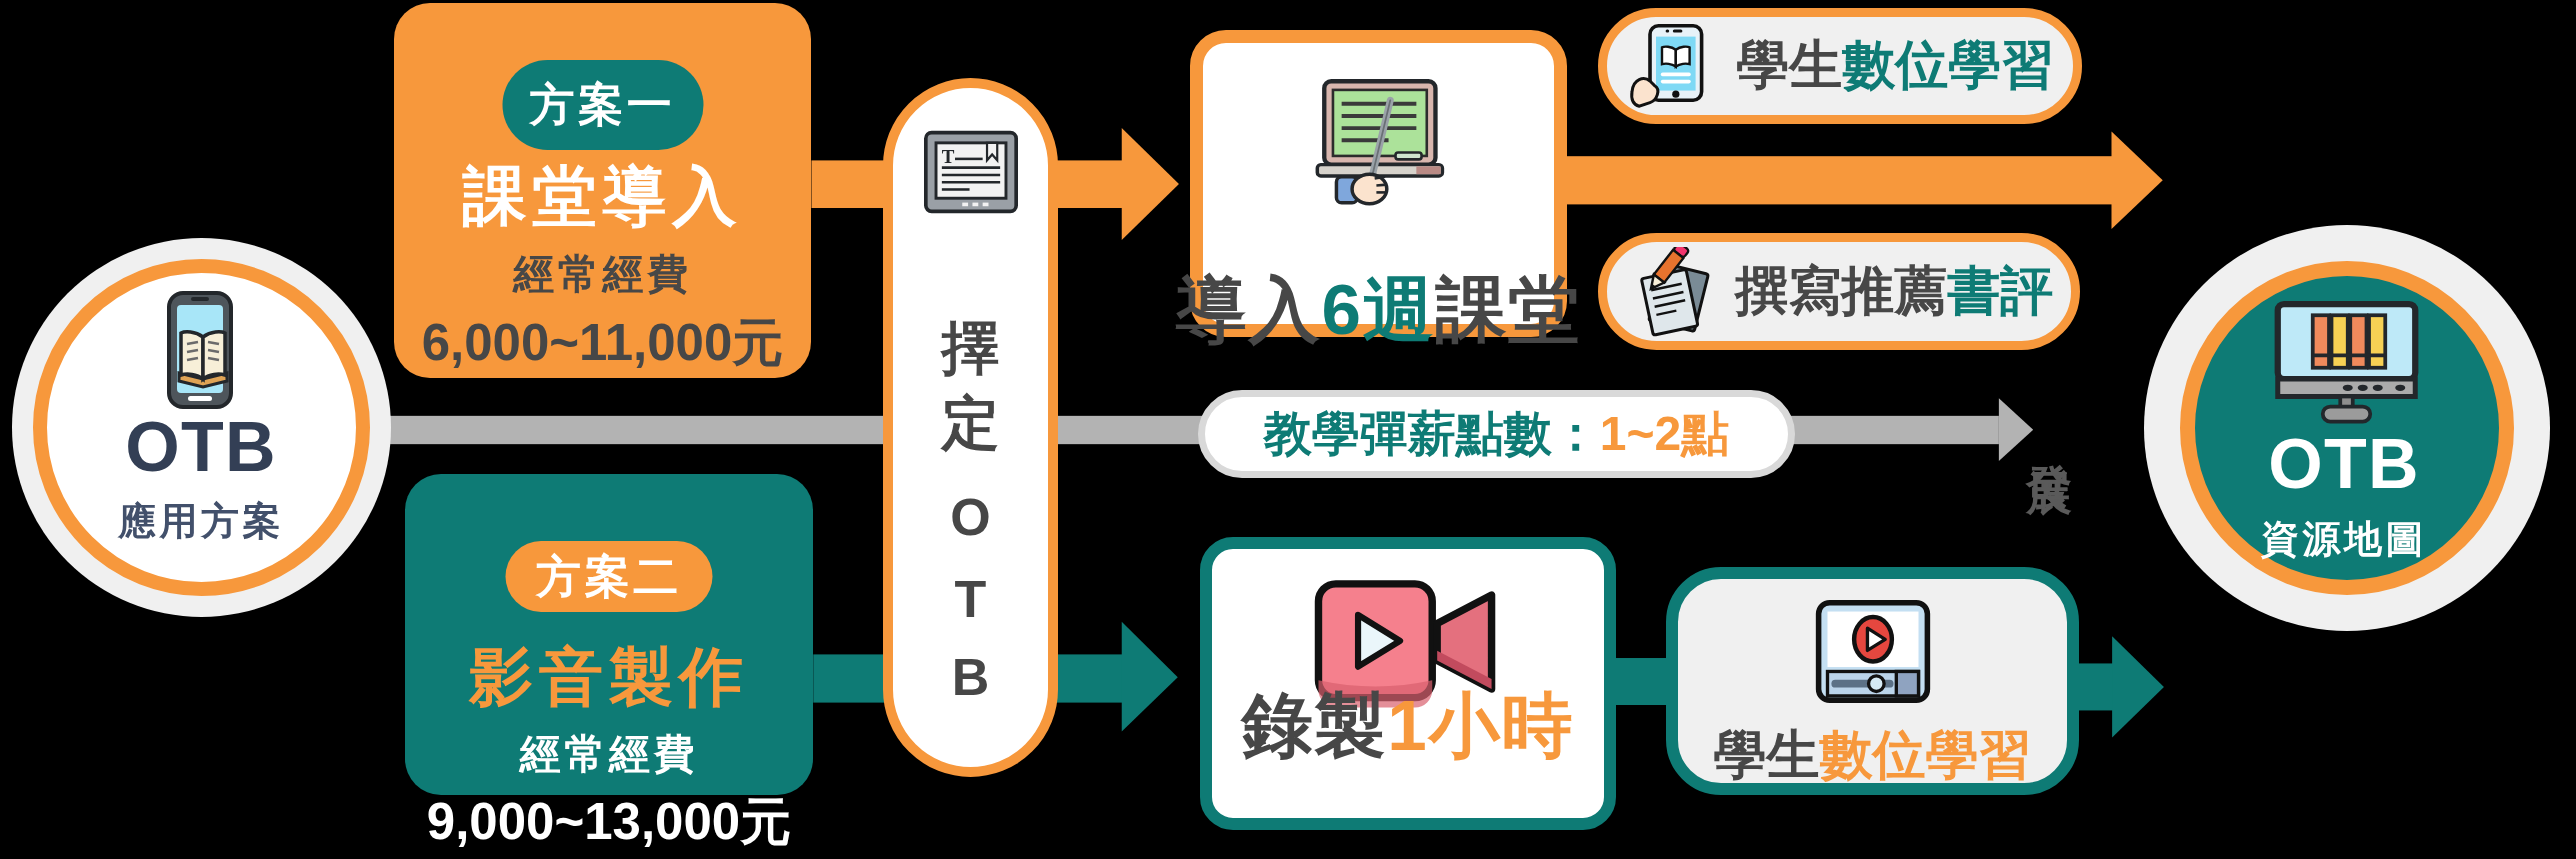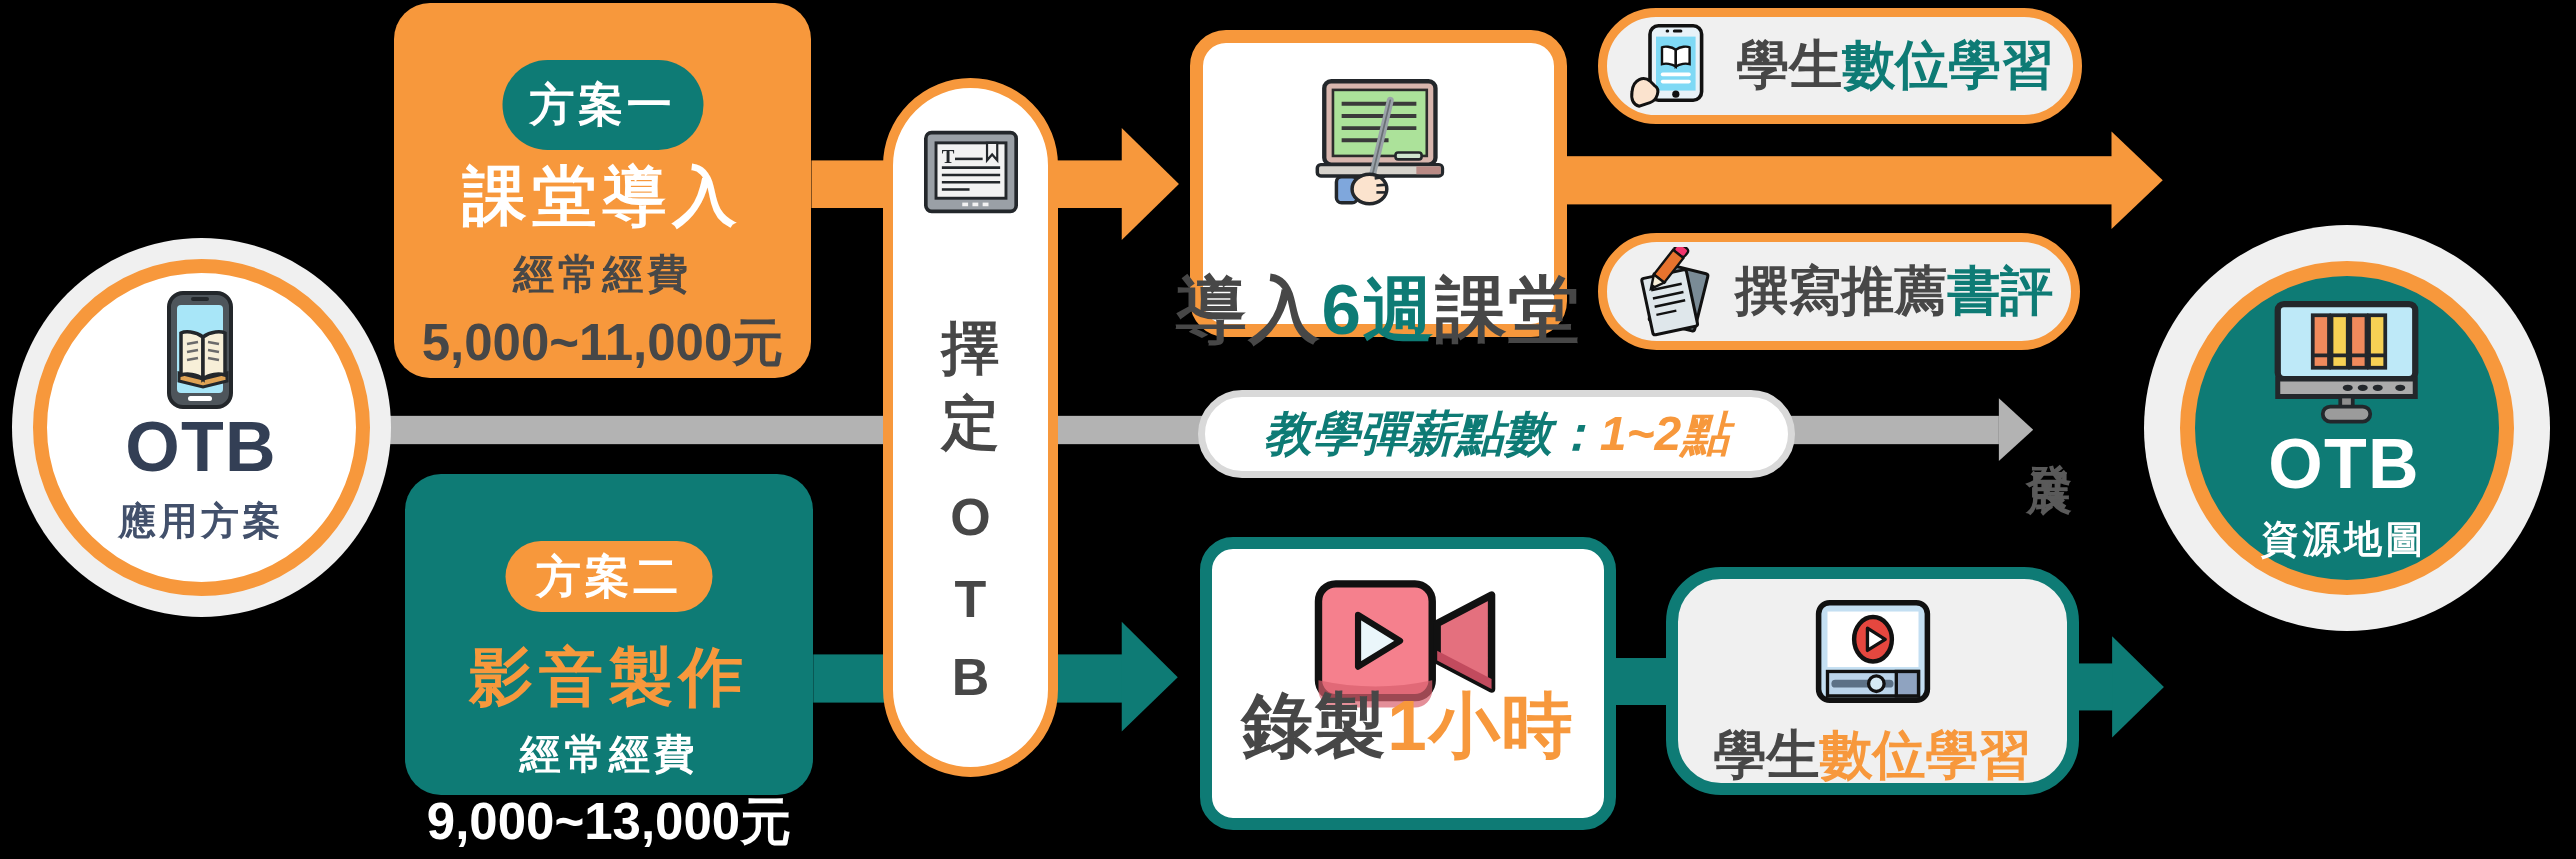--- a/index.html
+++ b/index.html
@@ -50,21 +50,21 @@
 
   
   .hpill{display:flex;align-items:center;justify-content:center;gap:20.5px;z-index:2;}
   .pill-orange{background:var(--pill-gray);border:9.6px solid var(--orange);border-radius:66px;}
   .pill-top{left:1598px;top:8.4px;width:484px;height:116px;}
   .pill-review{left:1598px;top:233px;width:482px;height:117px;}
   .pill-bottom{left:1666px;top:567px;width:413px;height:228px;background:var(--pill-gray);
     border:12px solid var(--teal);border-radius:55px;z-index:2;}
   .pill-label{font-size:53px;font-weight:700;white-space:nowrap;}
   .points-pill{left:1198px;top:390px;width:597px;height:88px;background:var(--white);
-    border:7.2px solid var(--gray-border);border-radius:48px;display:flex;align-items:center;justify-content:center;z-index:2;font-style:italic;}
+    border:7.2px solid var(--gray-border);border-radius:48px;display:flex;align-items:center;justify-content:center;z-index:2;}
   .points-label{font-size:48px;font-weight:700;white-space:nowrap;}
 
   .develop{left:2033px;top:375px;width:48px;height:120px;writing-mode:vertical-rl;text-orientation:upright;
     color:var(--develop);font-size:46px;font-weight:700;letter-spacing:8.4px;z-index:1;text-align:center;}
 
   .arrow-layer{left:0;top:0;z-index:1;}
 </style>
 </head>
 <body>
 
@@ -113,21 +113,21 @@
     <div class="center-txt circle-title" style="left:154px;top:174px;color:var(--navy);">OTB</div>
     <div class="center-txt circle-sub" style="left:154px;top:248px;color:var(--navy2);">應用方案</div>
   </div>
 
   <div class="abs plan plan1">
     <div class="badge badge1">
         <span>方案一</span>
       </div>
     <div class="center-txt plan-title" style="left:50%;top:193px;color:#fff;">課堂導入</div>
     <div class="center-txt plan-sub" style="left:50%;top:271px;color:var(--dark);">經常經費</div>
-    <div class="center-txt plan-amount" style="left:50%;top:340px;color:var(--dark);">5,000~11,000元</div>
+    <div class="center-txt plan-amount" style="left:50%;top:340px;color:var(--dark);">6,000~11,000元</div>
   </div>
 
   <div class="abs plan plan2">
     <div class="badge badge2">
         <span>方案二</span>
       </div>
     <div class="center-txt plan-title" style="left:50%;top:203px;color:var(--orange);">影音製作</div>
     <div class="center-txt plan-sub" style="left:50%;top:280px;color:#fff;">經常經費</div>
     <div class="center-txt plan-amount" style="left:50%;top:348px;color:#fff;">9,000~13,000元</div>
   </div>

